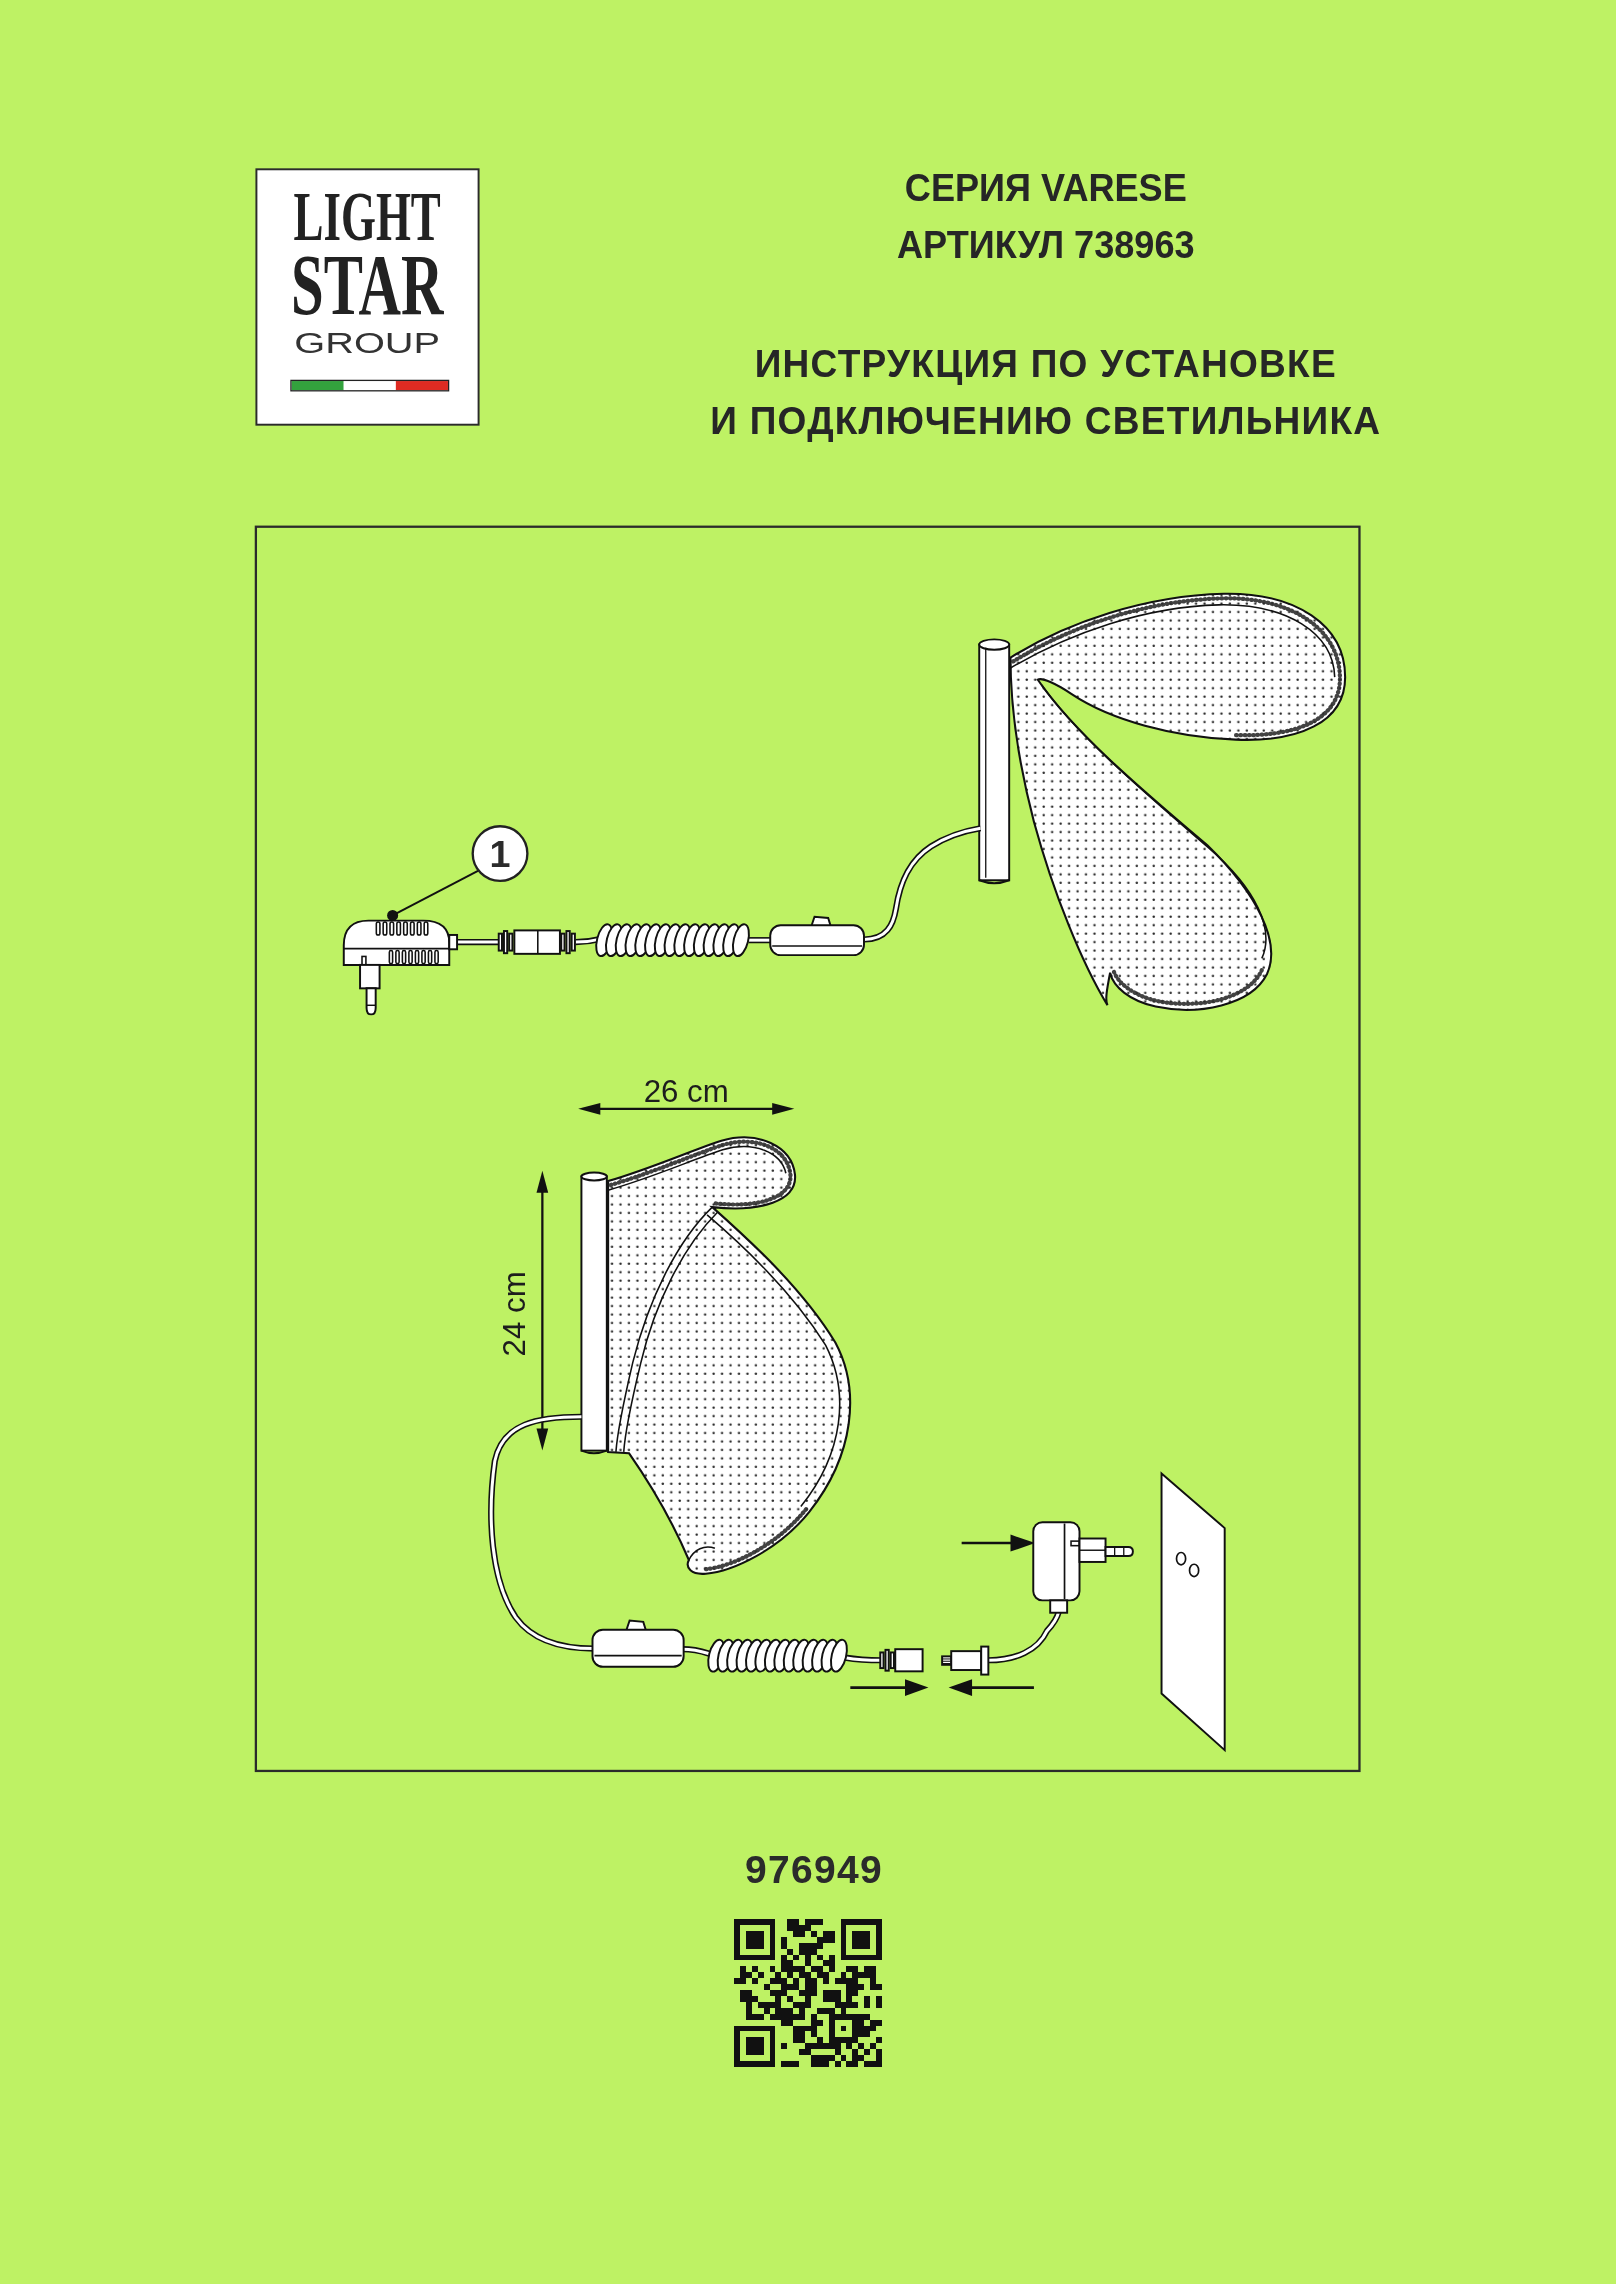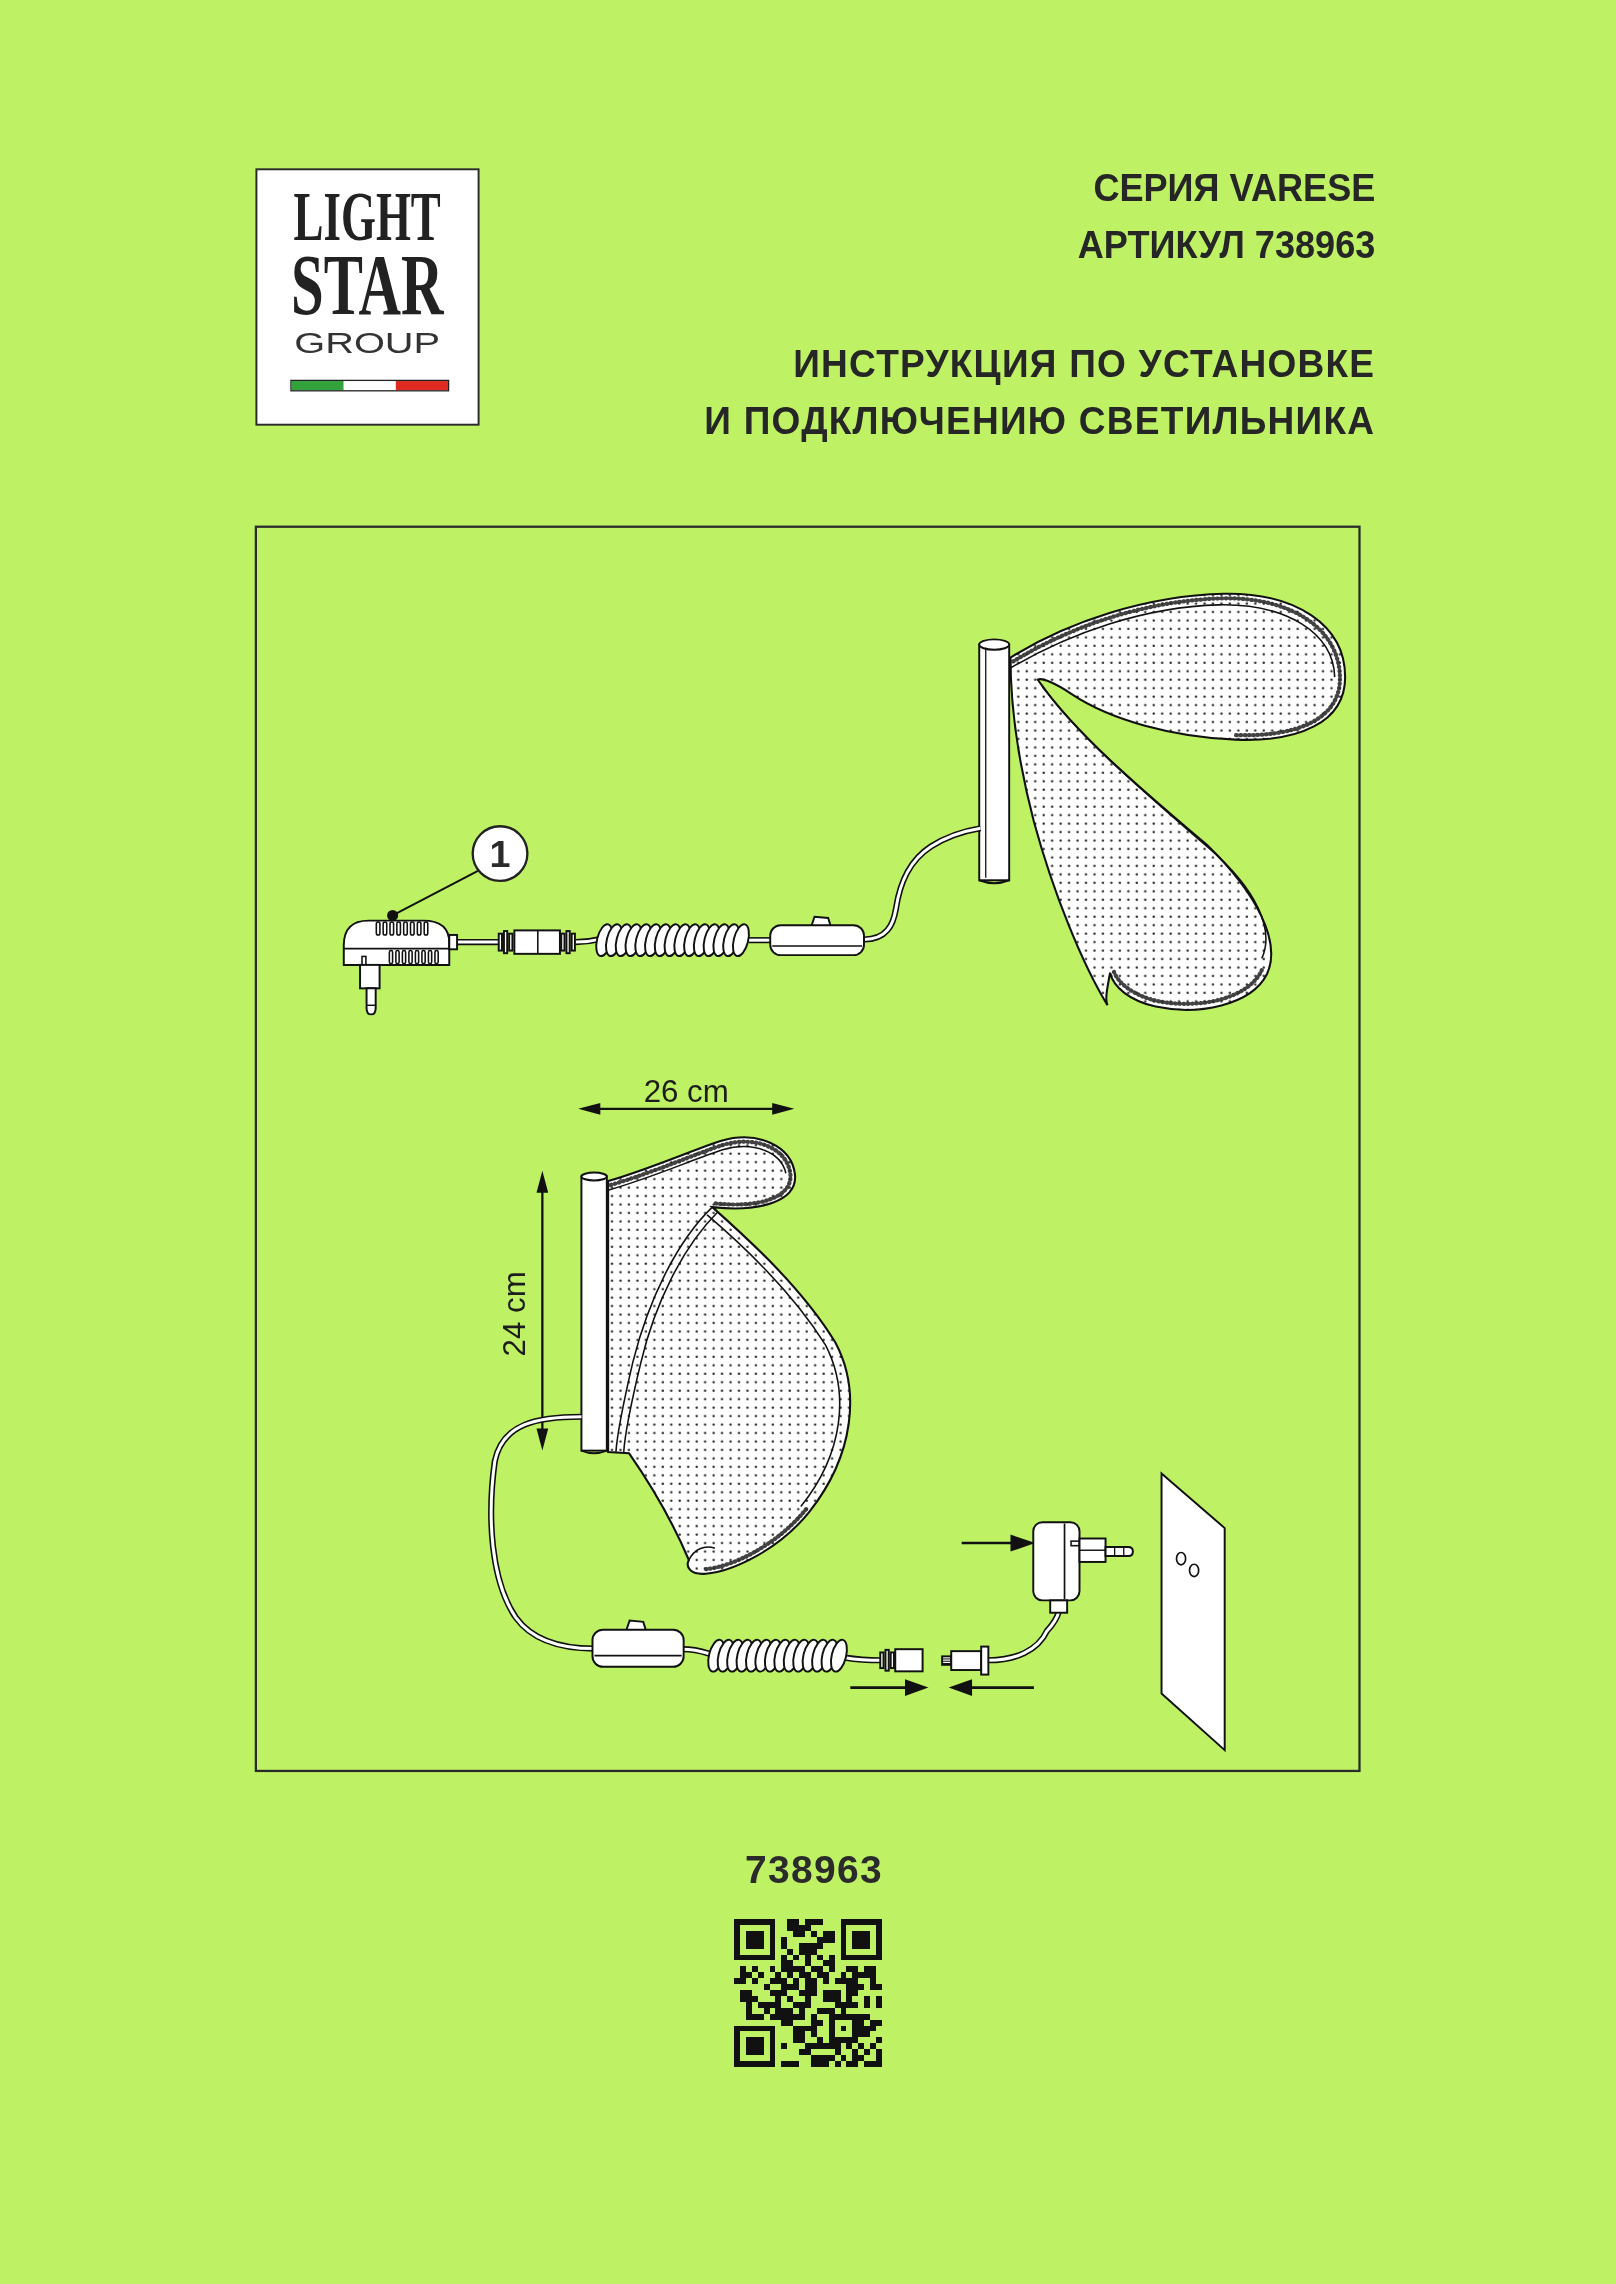--- a/index.html
+++ b/index.html
@@ -1,20 +1,20 @@
 <!DOCTYPE html>
 <html style="font-size:10.4px"><head>
 <meta charset="utf-8">
 <style>
   html,body{margin:0;padding:0;background:#ffffff;}
   .page{position:relative;width:1616px;height:2284px;background:#bef264;overflow:hidden;
         font-family:"Liberation Sans",sans-serif;color:#262626;padding-left:20px;}
   .abs{position:absolute;}
   
-  .hdr{position:absolute;right:261px;top:160px;text-align:right;}
+  .hdr{position:absolute;right:255px;top:160px;text-align:center;}
   .hdr-line{font-weight:700;font-size:38px;line-height:57px;letter-spacing:0px;color:#262626;
             transform:scaleX(.95);transform-origin:100% 50%;white-space:nowrap;}
   .hdr-gap{height:61px;}
   .hdr-line.instr{font-size:39px;letter-spacing:1.3px;}
   
   .f-article{position:absolute;left:736px;top:1848px;width:156px;text-align:center;
              font-size:39px;font-weight:700;letter-spacing:1.3px;color:#2b2b2b;}
   .f-site{position:absolute;left:50%;top:2151px;transform:translateX(-50%);
           font-size:42px;font-weight:700;letter-spacing:0.7px;color:#2b2b2b;white-space:nowrap;}
   
@@ -303,21 +303,21 @@
       </g>
 
       <g>
         <polygon points="1784,2263 1881,2347 1881,2688 1784,2601" fill="#ffffff" stroke="#111111" stroke-width="3"></polygon>
         <ellipse cx="1814" cy="2394" rx="7" ry="9.5" fill="none" stroke="#111111" stroke-width="2.6"></ellipse>
         <ellipse cx="1834" cy="2412" rx="7" ry="9.5" fill="none" stroke="#111111" stroke-width="2.6"></ellipse>
       </g>
     </g>
   </svg>
 
-  <div class="f-article">738963</div>
+  <div class="f-article">976949</div>
   <div class="qr" id="qr">
       <div class="b"></div>
       <div class="b"></div>
       <div class="b"></div>
       <div class="b"></div>
       <div class="b"></div>
       <div class="b"></div>
       <div class="b"></div>
       <div></div>
       <div></div>

